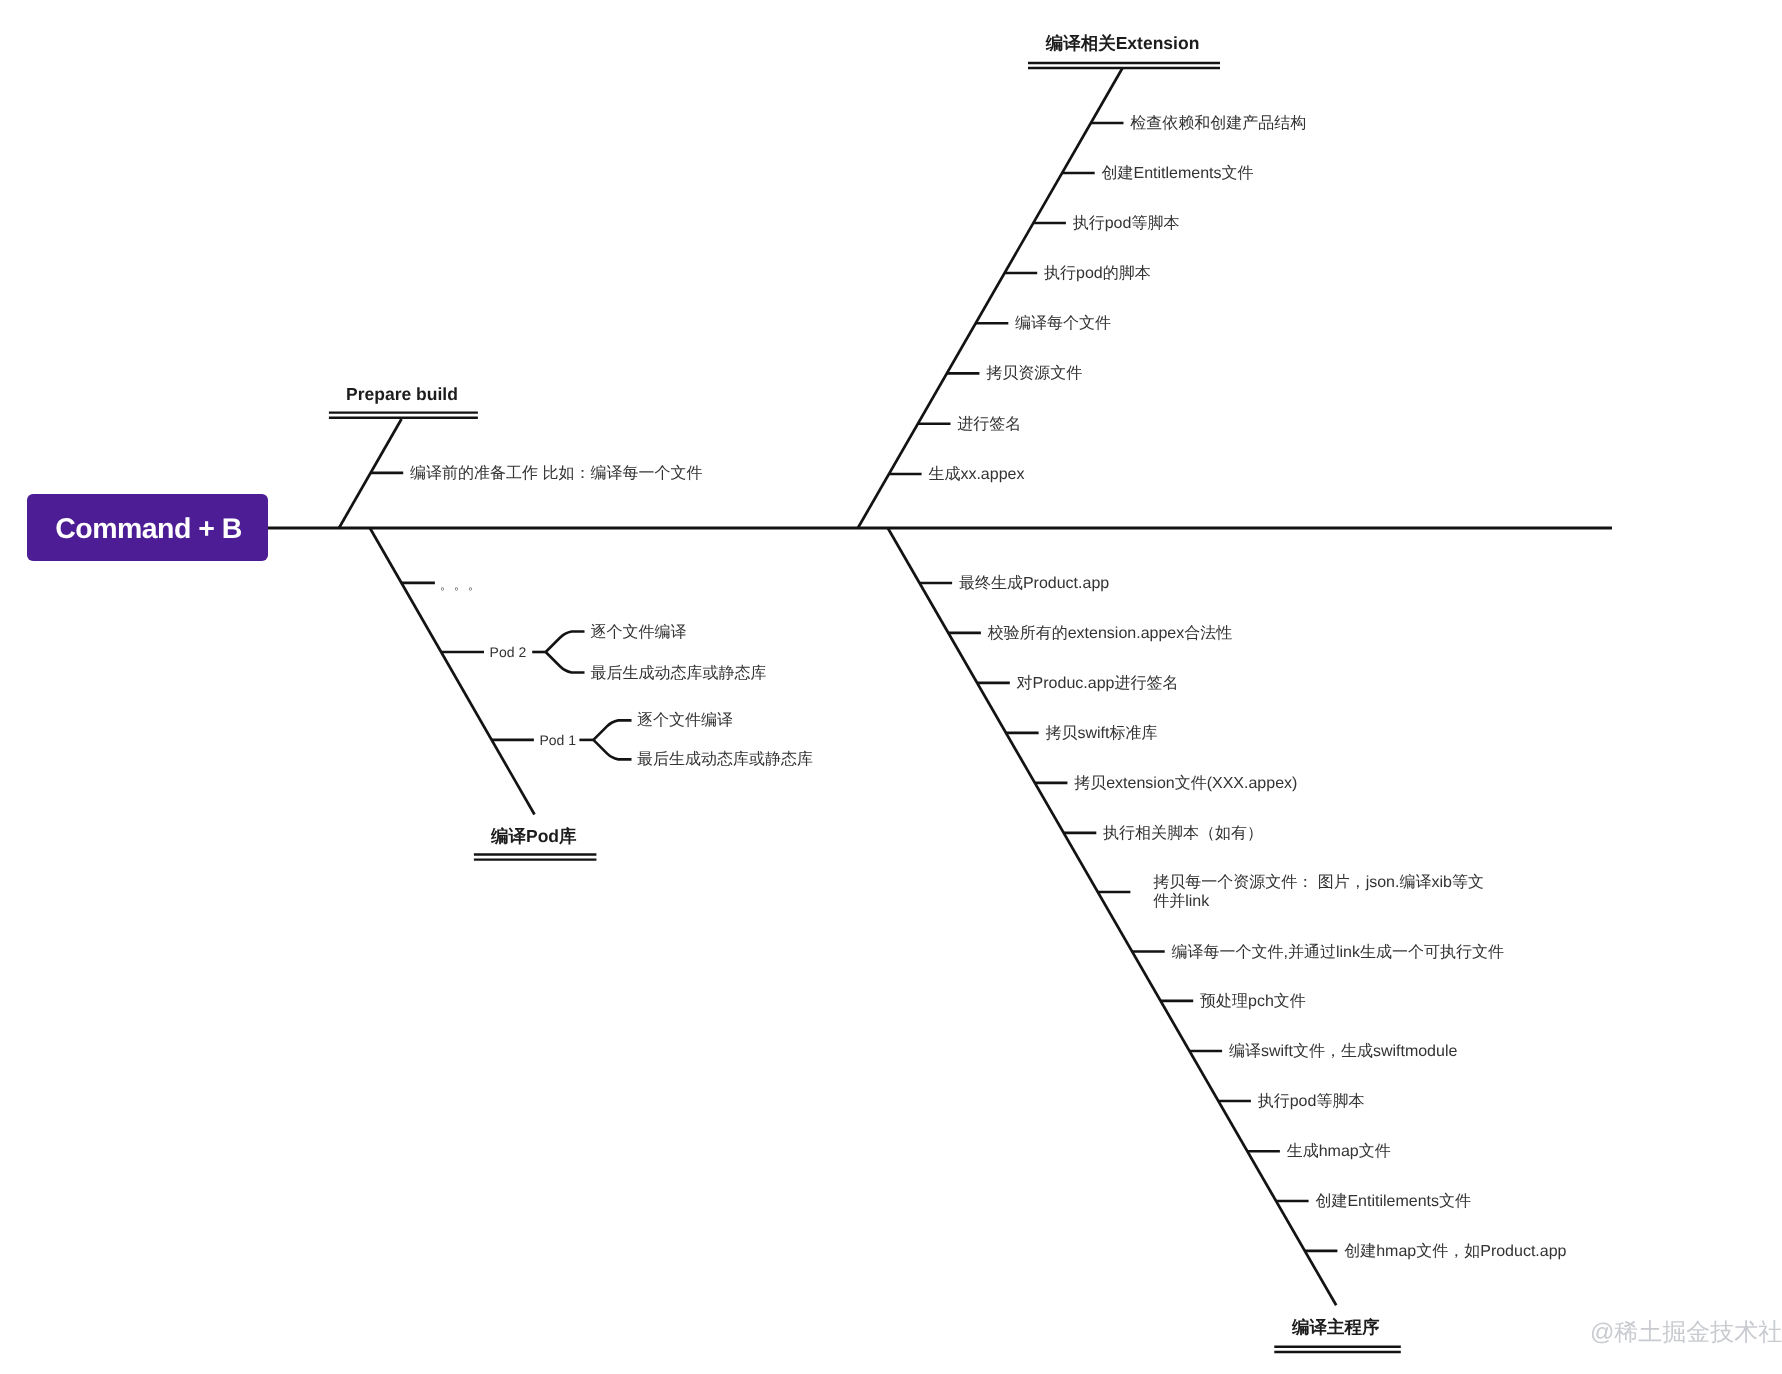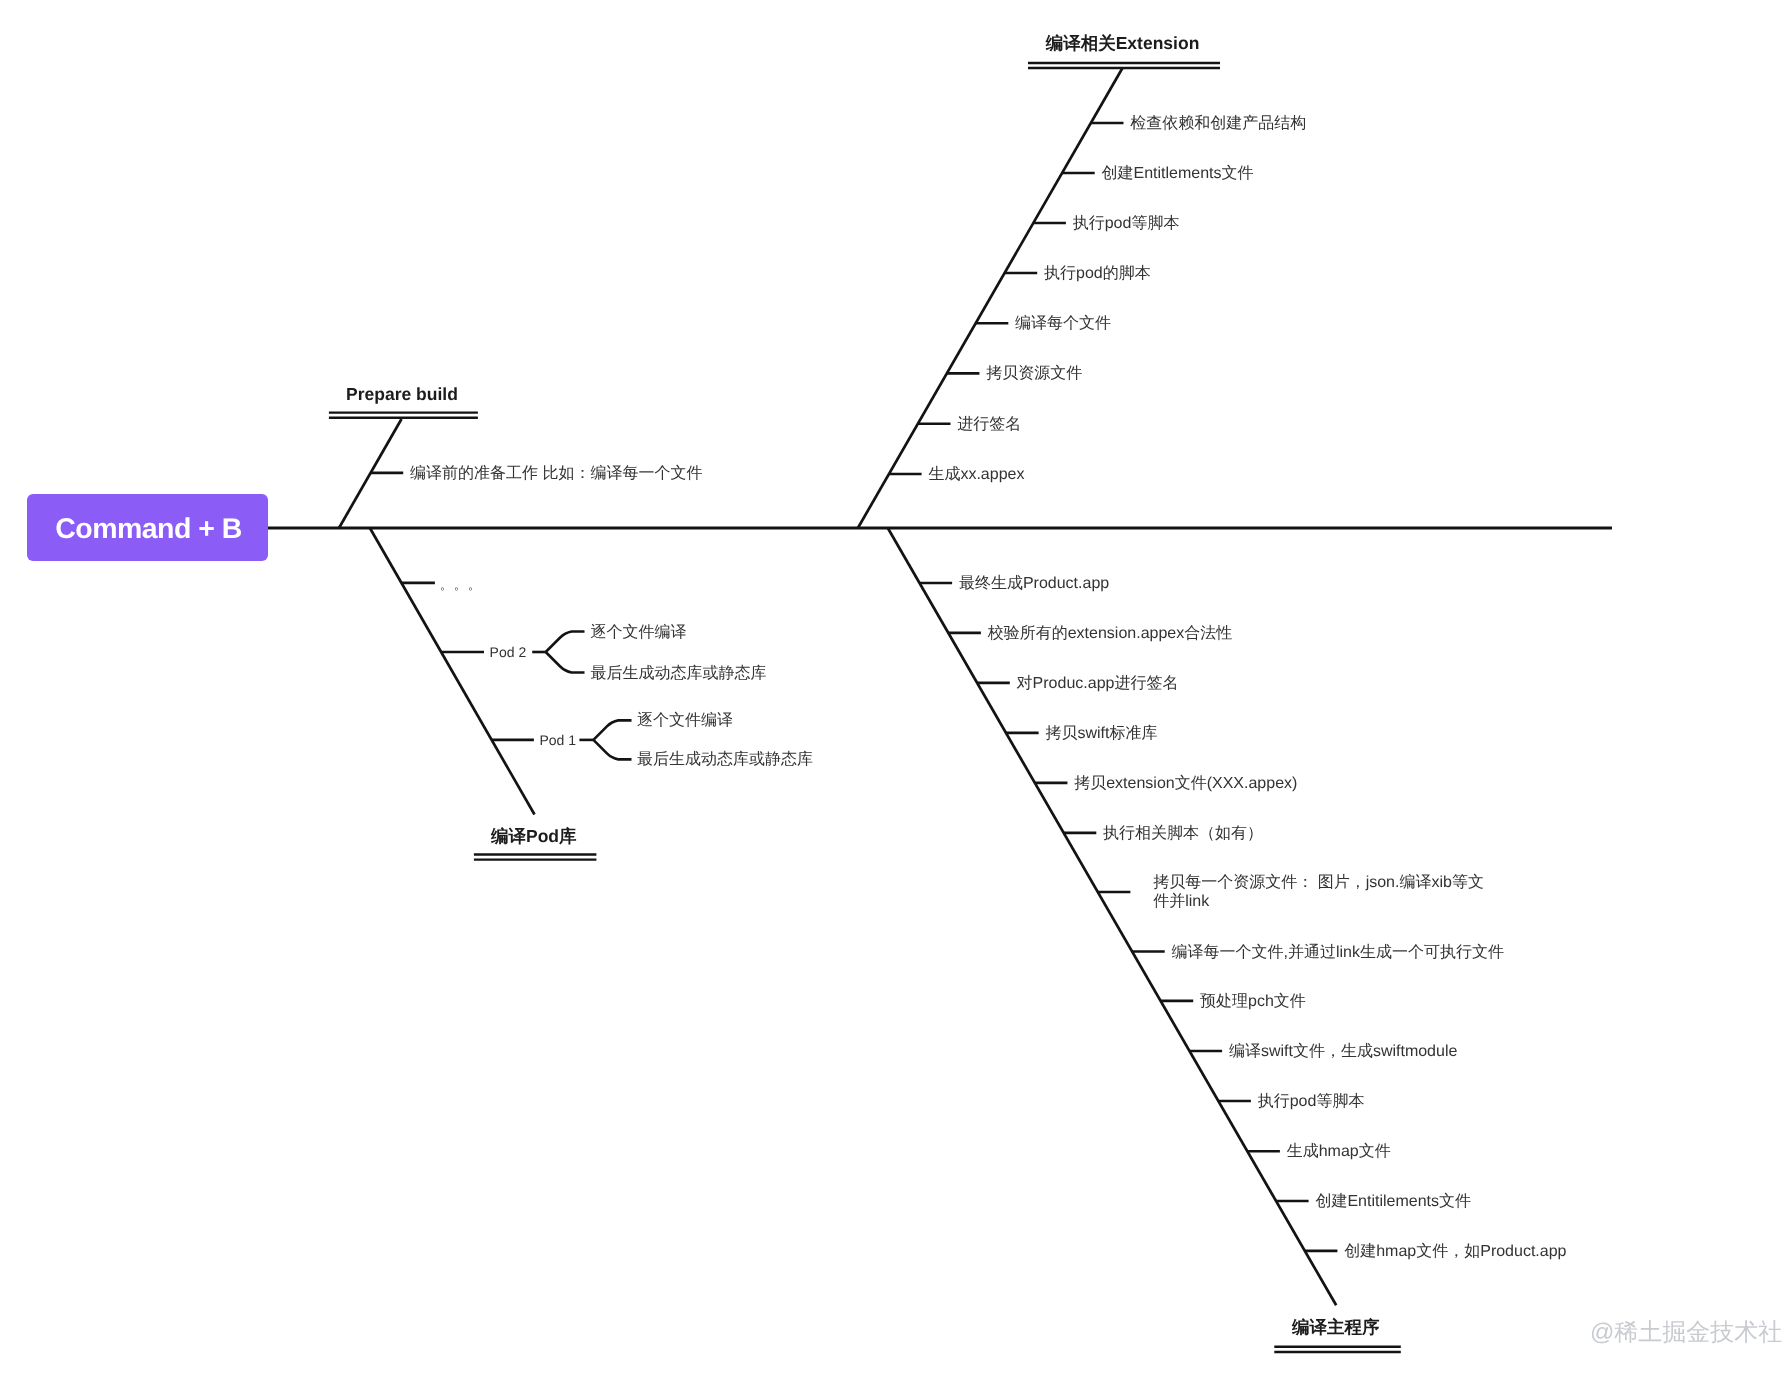--- a/index.html
+++ b/index.html
@@ -74,21 +74,21 @@
   <line class="ln rule" x1="328.9" y1="412.6" x2="477.9" y2="412.6"></line>
   <line class="ln rule" x1="328.9" y1="417.7" x2="477.9" y2="417.7"></line>
   <line class="ln rule" x1="1028.0" y1="62.9" x2="1220.0" y2="62.9"></line>
   <line class="ln rule" x1="1028.0" y1="68.0" x2="1220.0" y2="68.0"></line>
   <line class="ln rule" x1="473.9" y1="854.5" x2="596.4" y2="854.5"></line>
   <line class="ln rule" x1="473.9" y1="859.6" x2="596.4" y2="859.6"></line>
   <line class="ln rule" x1="1274.3" y1="1346.8" x2="1400.8" y2="1346.8"></line>
   <line class="ln rule" x1="1274.3" y1="1352.0" x2="1400.8" y2="1352.0"></line>
   </svg>
 
-  <div class="root-box" style="left:27px;top:494px;width:241px;height:67px;background:#8b5cf6">
+  <div class="root-box" style="left:27px;top:494px;width:241px;height:67px;background:#4c1d95">
     <span style="position:relative;left:1px;top:2px">Command + B</span>
   </div>
 
   <div class="cat-title" style="left:346.0px;top:386.2px">Prepare build</div>
   <div class="cat-title" style="left:1045.7px;top:35.0px">编译相关Extension</div>
   <div class="cat-title" style="left:491.0px;top:827.7px">编译Pod库</div>
   <div class="cat-title" style="left:1292.0px;top:1318.7px">编译主程序</div>
 
   <div class="leaf" style="left:410.0px;top:472.9px">编译前的准备工作 比如：编译每一个文件</div>
   <div class="leaf" style="left:1130.3px;top:123.0px">检查依赖和创建产品结构</div>

